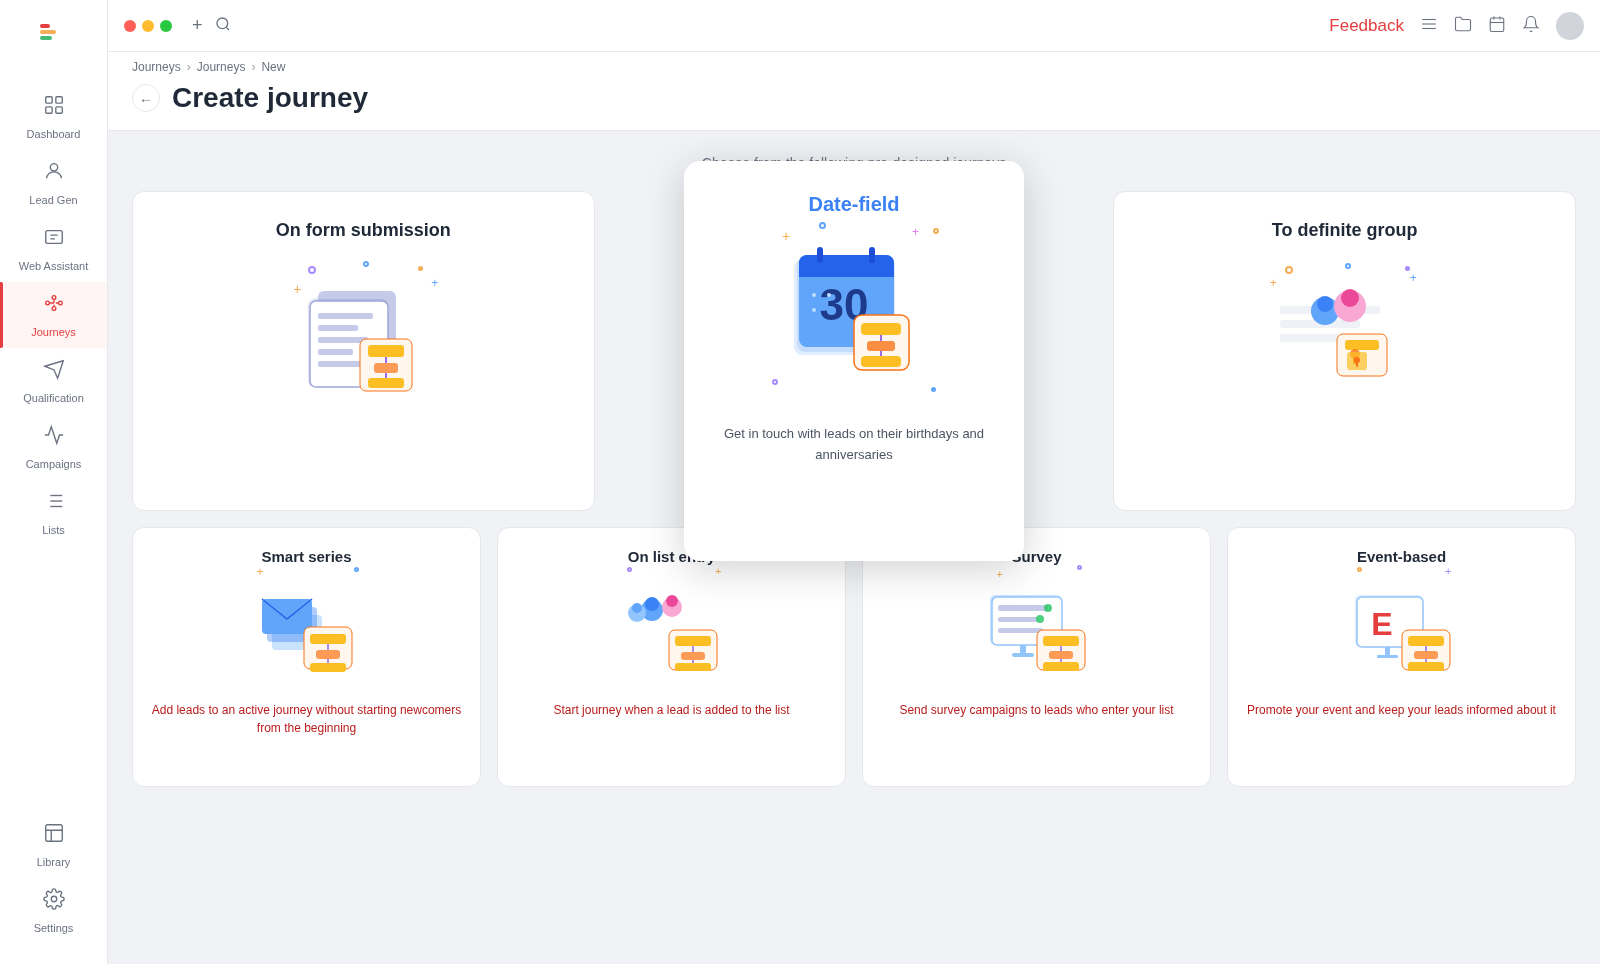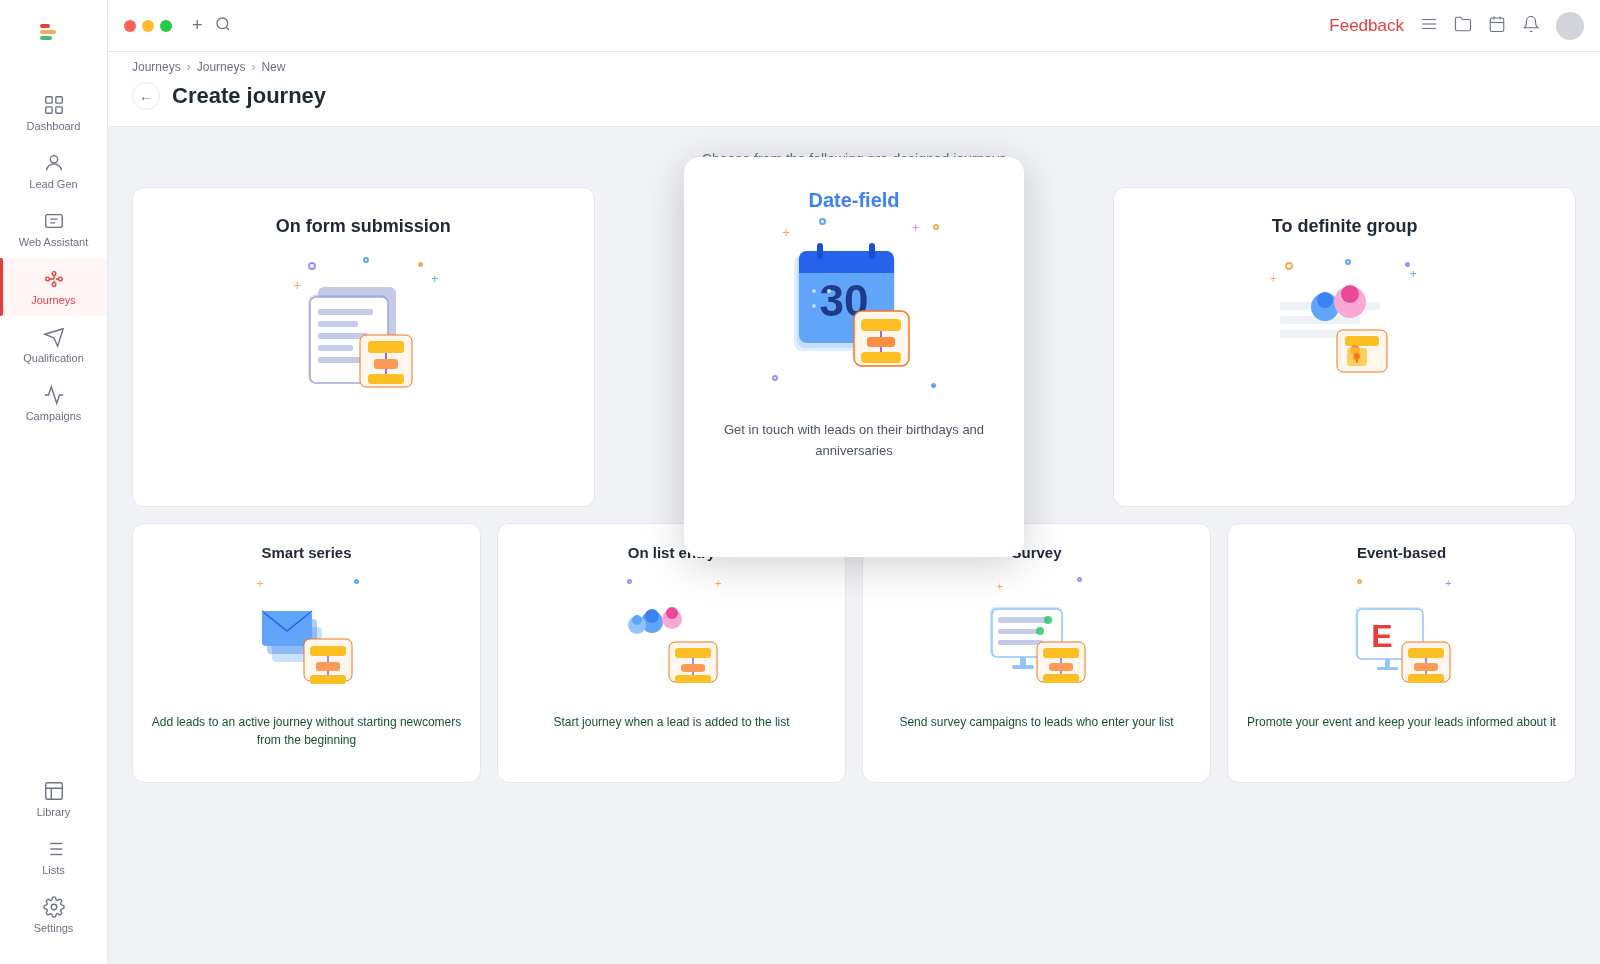--- a/index.html
+++ b/index.html
@@ -23,21 +23,21 @@
     }
     .sidebar-item {
       display: flex;
       flex-direction: column;
       align-items: center;
       padding: 10px 8px;
       width: 100%;
       cursor: pointer;
       color: #6b7280;
       font-size: 11px;
-      gap: 4px;
+      gap: 12px;
       position: relative;
       text-align: center;
     }
     .sidebar-item.active {
       color: #e53e3e;
       background: #fff5f5;
     }
     .sidebar-item.active::left {
       content: '';
       position: absolute;
@@ -136,21 +136,21 @@
       border: 1px solid #e5e7eb;
       background: #fff;
       display: flex;
       align-items: center;
       justify-content: center;
       cursor: pointer;
       color: #6b7280;
       font-size: 14px;
     }
     .page-title {
-      font-size: 22px;
+      font-size: 28px;
       font-weight: 600;
       color: #1f2937;
       text-align: center;
     }
 
     
     .content {
       flex: 1;
       overflow-y: auto;
       padding: 24px;
@@ -206,35 +206,34 @@
       display: flex;
       flex-direction: column;
       align-items: center;
       cursor: pointer;
       min-height: 260px;
     }
     .card-title-sm {
       font-size: 15px;
       font-weight: 600;
       color: #1f2937;
-      margin-bottom: 16px;
       text-align: center;
     }
     .card-icon-sm {
       width: 120px;
       height: 120px;
       display: flex;
       align-items: center;
       justify-content: center;
       margin-bottom: 16px;
       position: relative;
     }
     .card-desc-sm {
       font-size: 12px;
-      color: #14532d;
+      color: #b91c1c;
       text-align: center;
       line-height: 1.5;
     }
   </style>
 </head>
 <body>
 
 <div class="sidebar">
   <div class="sidebar-logo">
     <svg width="36" height="36" viewBox="0 0 36 36">
@@ -283,37 +282,37 @@
         <polygon points="22 3 2 9 12 13 16 22 22 3"></polygon>
       </svg>
     <span>Qualification</span>
   </div>
   <div class="sidebar-item">
     <svg viewBox="0 0 24 24" fill="none" stroke="currentColor" stroke-width="1.5">
         <path d="M22 12h-4l-3 9L9 3l-3 9H2"></path>
       </svg>
     <span>Campaigns</span>
   </div>
-  <div class="sidebar-item sidebar-bottom">
-    <svg viewBox="0 0 24 24" fill="none" stroke="currentColor" stroke-width="1.5">
-        <rect x="3" y="3" width="18" height="18" rx="2"></rect>
-        <path d="M3 9h18M9 21V9"></path>
-      </svg>
-    <span>Library</span>
-  </div>
   <div class="sidebar-item">
     <svg viewBox="0 0 24 24" fill="none" stroke="currentColor" stroke-width="1.5">
         <line x1="8" y1="6" x2="21" y2="6"></line>
         <line x1="8" y1="12" x2="21" y2="12"></line>
         <line x1="8" y1="18" x2="21" y2="18"></line>
         <line x1="3" y1="6" x2="3.01" y2="6"></line>
         <line x1="3" y1="12" x2="3.01" y2="12"></line>
         <line x1="3" y1="18" x2="3.01" y2="18"></line>
       </svg>
     <span>Lists</span>
+  </div>
+  <div class="sidebar-item sidebar-bottom">
+    <svg viewBox="0 0 24 24" fill="none" stroke="currentColor" stroke-width="1.5">
+        <rect x="3" y="3" width="18" height="18" rx="2"></rect>
+        <path d="M3 9h18M9 21V9"></path>
+      </svg>
+    <span>Library</span>
   </div>
   <div class="sidebar-item">
     <svg viewBox="0 0 24 24" fill="none" stroke="currentColor" stroke-width="1.5">
         <circle cx="12" cy="12" r="3"></circle>
         <path d="M19.4 15a1.65 1.65 0 0 0 .33 1.82l.06.06a2 2 0 0 1-2.83 2.83l-.06-.06a1.65 1.65 0 0 0-1.82-.33 1.65 1.65 0 0 0-1 1.51V21a2 2 0 0 1-4 0v-.09A1.65 1.65 0 0 0 9 19.4a1.65 1.65 0 0 0-1.82.33l-.06.06a2 2 0 0 1-2.83-2.83l.06-.06A1.65 1.65 0 0 0 4.68 15a1.65 1.65 0 0 0-1.51-1H3a2 2 0 0 1 0-4h.09A1.65 1.65 0 0 0 4.6 9a1.65 1.65 0 0 0-.33-1.82l-.06-.06a2 2 0 0 1 2.83-2.83l.06.06A1.65 1.65 0 0 0 9 4.68a1.65 1.65 0 0 0 1-1.51V3a2 2 0 0 1 4 0v.09a1.65 1.65 0 0 0 1 1.51 1.65 1.65 0 0 0 1.82-.33l.06-.06a2 2 0 0 1 2.83 2.83l-.06.06A1.65 1.65 0 0 0 19.4 9a1.65 1.65 0 0 0 1.51 1H21a2 2 0 0 1 0 4h-.09a1.65 1.65 0 0 0-1.51 1z"></path>
       </svg>
     <span>Settings</span>
   </div>
 </div>
 

